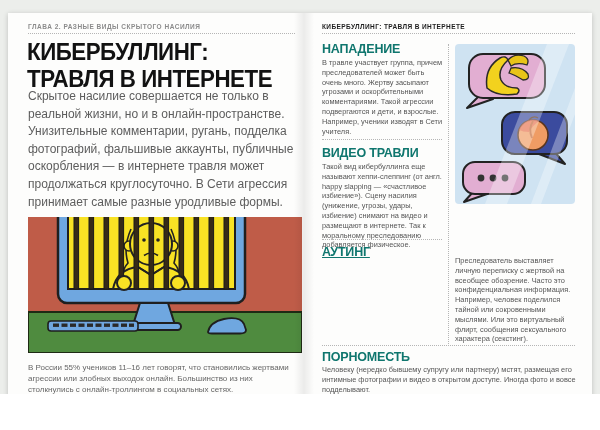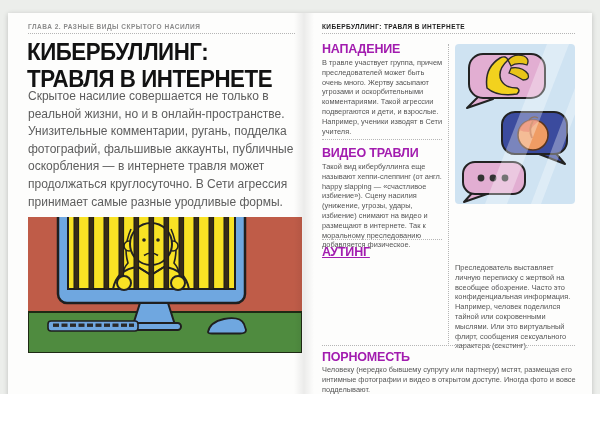--- a/index.html
+++ b/index.html
@@ -24,30 +24,30 @@
   .caption { left:28px; top:362px; width:272px; font-size:8px; line-height:11px; color:#666; }
   .dot-l2 { left:28px; top:398px; width:267px; }
   .footer { font-size:5.5px; color:#9a9a9a; letter-spacing:.4px; }
   .footer-left { left:28px; top:405px; }
 
   
   .running-header { left:322px; top:23px; font-size:6.5px; font-weight:bold; letter-spacing:.4px;
                     color:#1d1d1d; }
   .dot-r1 { left:322px; top:33px; width:253px; }
   .col-div { left:448px; top:44px; height:300px; width:0; border-left:1.5px dotted #b5b5b5; }
-  .sec-h { font-weight:bold; color:#a21caf; font-size:12.5px; letter-spacing:-.2px; line-height:14px; }
+  .sec-h { font-weight:bold; color:#0f766e; font-size:12.5px; letter-spacing:-.2px; line-height:14px; }
   .sec-b { font-size:7.4px; line-height:9.8px; color:#555; }
   .h1r { left:322px; top:42px; }  .b1r { left:322px; top:58px; width:123px; }
   .dot-s1 { left:322px; top:139px; width:120px; }
   .h2r { left:322px; top:146px; } .b2r { left:322px; top:162px; width:125px; }
   .dot-s2 { left:322px; top:239px; width:120px; }
   .h3r { left:322px; top:245px;text-decoration:underline; } .b3r { left:322px; top:261px; width:123px; }
   .illo2 { left:455px; top:44px; width:120px; height:160px; }
   .h4r { left:455px; top:210px; width:105px; }
-  .b4r { left:455px; top:256px; width:120px;margin-top:7px; }
+  .b4r { left:455px; top:256px; width:120px; }
   .dot-s3 { left:322px; top:345px; width:253px; }
   .h5r { left:322px; top:350px; }
   .b5r { left:322px; top:365px; width:256px; }
   .dot-r2 { left:322px; top:398px; width:253px; }
   .footer-right { left:322px; top:405px; width:253px; text-align:right; }
 </style>
 </head>
 <body>
 
 <div class="stage">
@@ -117,20 +117,21 @@
         <rect x="67.5" y="106.5" width="6" height="3.4"></rect>
       <rect x="76" y="106.5" width="6" height="3.4"></rect>
         <rect x="84.5" y="106.5" width="6" height="3.4"></rect>
       <rect x="93" y="106.5" width="6" height="3.4"></rect>
         <rect x="101" y="106.5" width="5" height="3.4"></rect>
     </g>
 
     <path d="M180,115 Q182,105 196,102 Q212,99 216,107 L218,113 Q218,116.5 212,116.5 L184,116.5 Q180,116.5 180,115 Z" fill="#6fa7e0" stroke="#1f1f1f" stroke-width="1.8"></path>
   </svg>
 
+  <div class="abs caption">В России 55% учеников 11–16 лет говорят, что становились жертвами агрессии или злобных выходок онлайн. Большинство из них столкнулись с онлайн-троллингом в социальных сетях.</div>
   <div class="abs dotted dot-l2"></div>
   <div class="abs footer footer-left">36 | ВЫХОД ЕСТЬ</div>
 
   <div class="abs running-header">КИБЕРБУЛЛИНГ: ТРАВЛЯ В ИНТЕРНЕТЕ</div>
   <div class="abs dotted dot-r1"></div>
   <div class="abs col-div"></div>
 
   <div class="abs sec-h h1r">НАПАДЕНИЕ</div>
   <div class="abs sec-b b1r">В травле участвует группа, причем преследователей может быть очень много. Жертву засыпают угрозами и оскорбительными комментариями. Такой агрессии подвергаются и дети, и взрослые. Например, ученики изводят в Сети учителя.</div>
   <div class="abs dotted dot-s1"></div>

